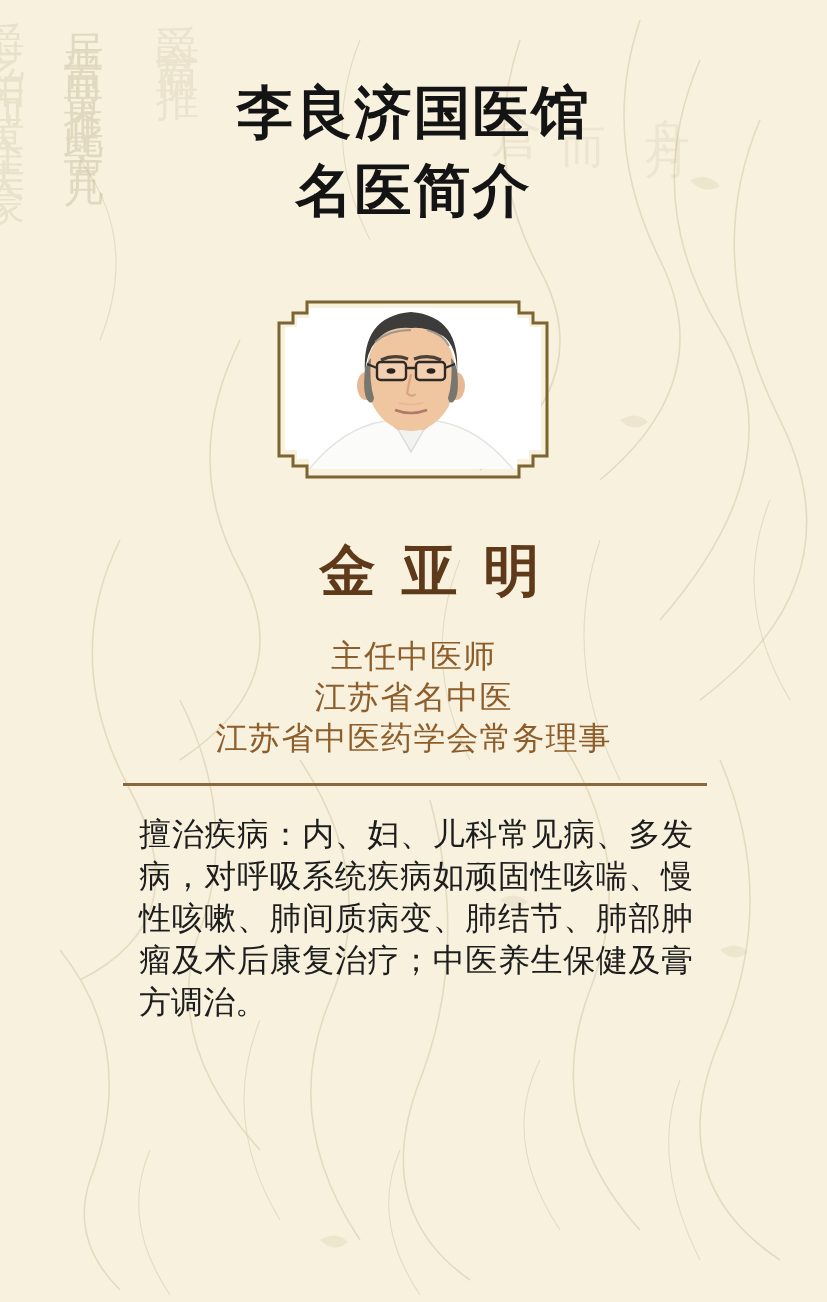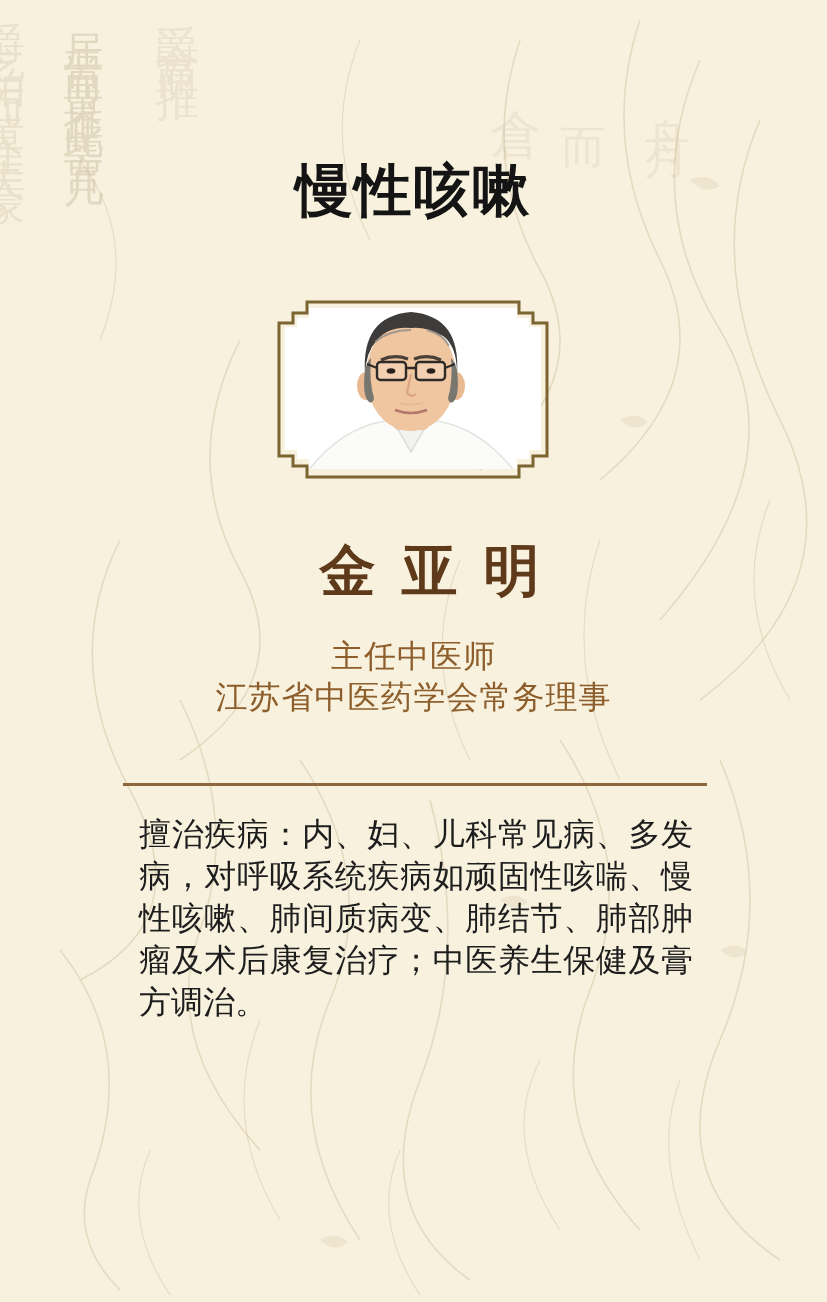--- a/index.html
+++ b/index.html
@@ -114,21 +114,22 @@
     </g>
   </svg>
 
   <div class="wm col1">居晋而黄推此需言几</div>
   <div class="wm col2">爵乞柏而黄隹夫蒙</div>
   <div class="wm col3">爵倉而推</div>
   <div class="wm col4">舟月</div>
   <div class="wm s1">倉</div>
   <div class="wm s2">而</div>
 
-  <div class="title-line l2">慢性咳嗽</div>
+  <div class="title-line l1">李良济国医馆</div>
+  <div class="title-line l2">名医简介</div>
 
   <div class="photo-wrap">
     <svg width="272" height="179" viewBox="0 0 272 179">
       <defs>
         <clipPath id="photoClip">
           <path d="M32,8 H240 V18 H252 V27 H264 V150 H252 V159 H240 V169 H32 V159 H20 V150 H8 V27 H20 V18 H32 Z"></path>
         </clipPath>
       </defs>
       <g transform="translate(2,2)">
 
@@ -173,20 +174,21 @@
       </g>
     </svg>
   </div>
 
   <div class="doctor-name">
     <span>金亚明</span>
   </div>
 
   <div class="doctor-titles">
     <div>主任中医师</div>
+    <div>江苏省名中医</div>
     <div>江苏省中医药学会常务理事</div>
   </div>
 
   <hr class="divider">
 
   <div class="body-text">
     <p>擅治疾病：内、妇、儿科常见病、多发病，对呼吸系统疾病如顽固性咳喘、慢性咳嗽、肺间质病变、肺结节、肺部肿瘤及术后康复治疗；中医养生保健及膏方调治。</p>
   </div>
 
 </div>

